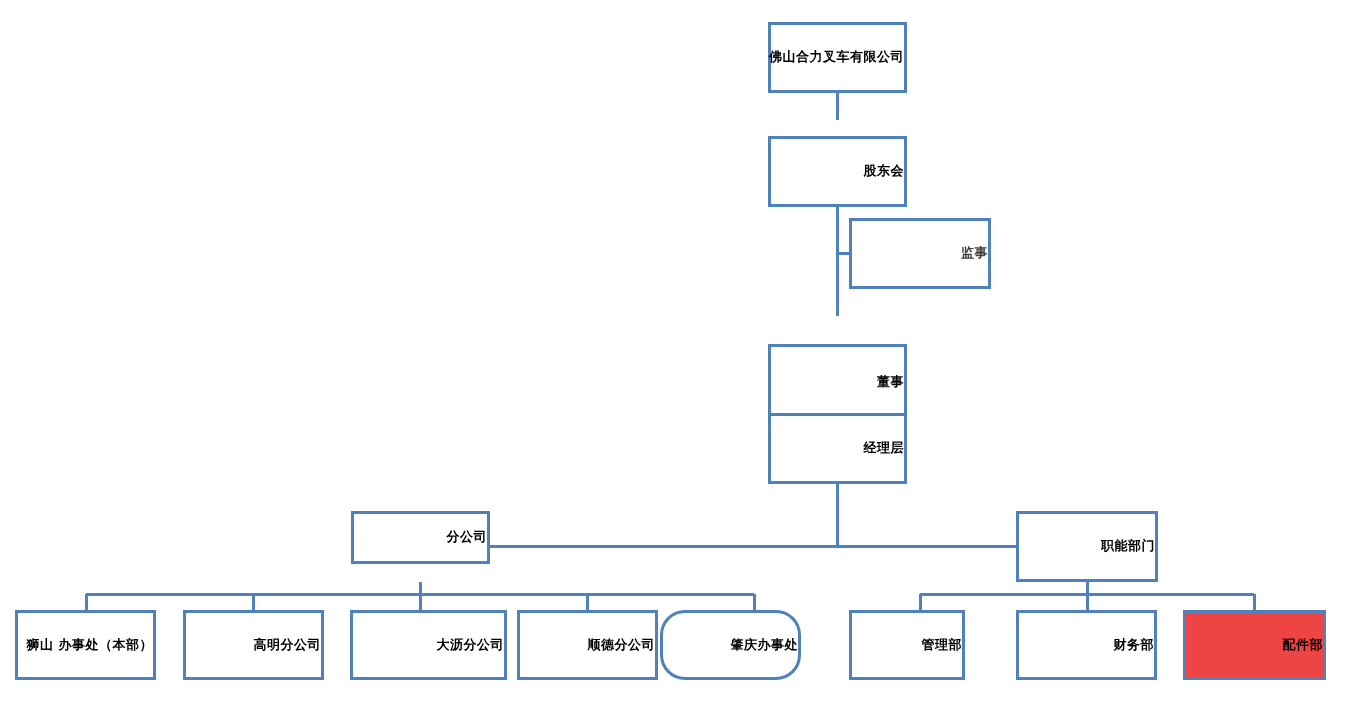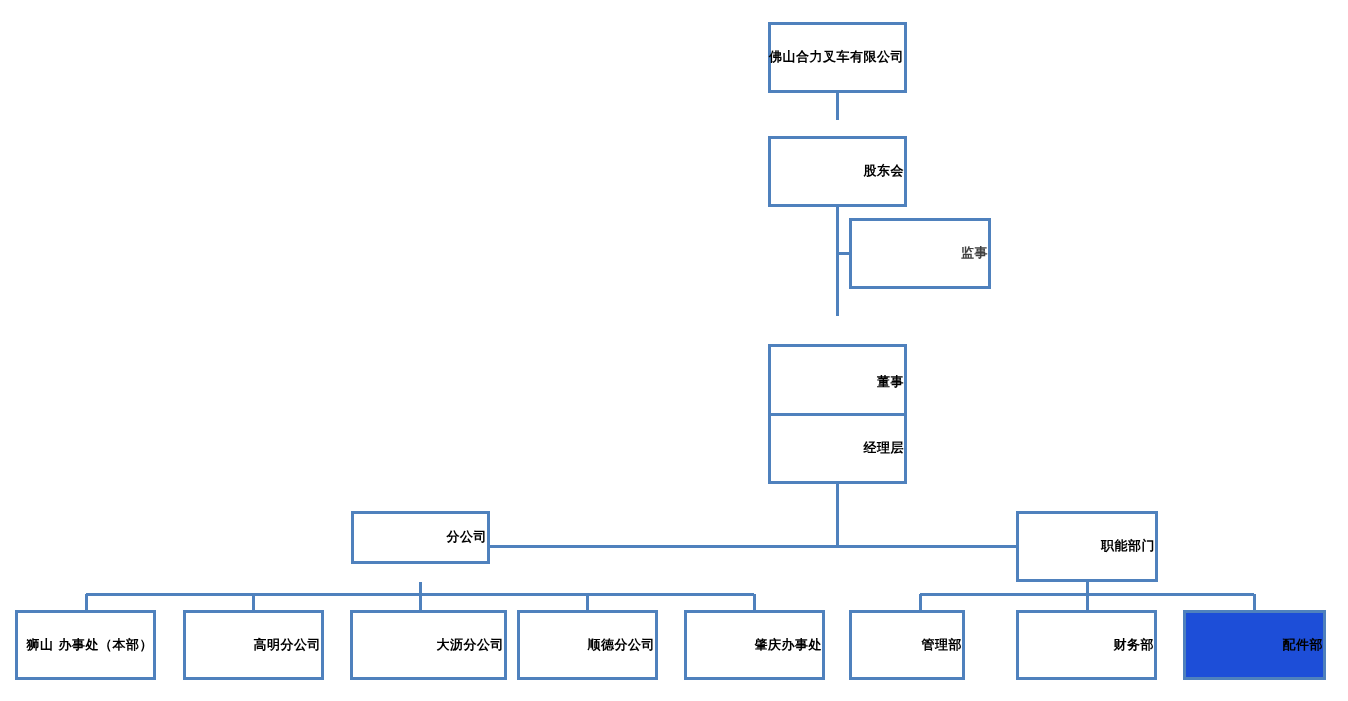--- a/index.html
+++ b/index.html
@@ -51,21 +51,21 @@
   .lvl-branch{ left: 351px; top: 511px; width: 139px; height: 53px; }
   .lvl-func  { left: 1016px;top: 511px; width: 142px; height: 71px; }
   .leaf {
     top: 610px;
     height: 70px;
   }
   .leaf-0 { left: 15px;   width: 141px; padding-left: 15px; }
   .leaf-1 { left: 183px;  width: 141px; }
   .leaf-2 { left: 350px;  width: 157px; }
   .leaf-3 { left: 517px;  width: 141px; }
-  .leaf-4 { left: 684px;  width: 141px; }
+  .leaf-4 { left: 660px;  width: 141px; border-radius: 25px; }
   .leaf-5 { left: 849px;  width: 116px; }
   .leaf-6 { left: 1016px; width: 141px; }
   .leaf-7 { left: 1183px; width: 143px; }
 </style>
 </head>
 <body style="background: rgb(255, 255, 255);">
 
 <div id="chart-root" style="background: rgb(255, 255, 255);">
 
   <svg id="connector-layer" viewBox="0 0 1348 701" width="1348" height="701" aria-hidden="true">
@@ -141,17 +141,17 @@
   <div class="org-node leaf leaf-4" style="border-color: rgb(79, 129, 189); background: rgb(255, 255, 255);">
     <span class="node-label" style="color: rgb(0, 0, 0);">肇庆办事处</span>
   </div>
 
   <div class="org-node leaf leaf-5" style="border-color: rgb(79, 129, 189); background: rgb(255, 255, 255);">
     <span class="node-label" style="color: rgb(0, 0, 0);">管理部</span>
   </div>
   <div class="org-node leaf leaf-6" style="border-color: rgb(79, 129, 189); background: rgb(255, 255, 255);">
     <span class="node-label" style="color: rgb(0, 0, 0);">财务部</span>
   </div>
-  <div class="org-node leaf leaf-7" style="border-color: rgb(79, 129, 189); background: #1d4ed8;">
+  <div class="org-node leaf leaf-7" style="border-color: rgb(79, 129, 189); background: #ef4444;">
     <span class="node-label" style="color: rgb(0, 0, 0);">配件部</span>
   </div>
 
 </div>
 
 </body></html>

